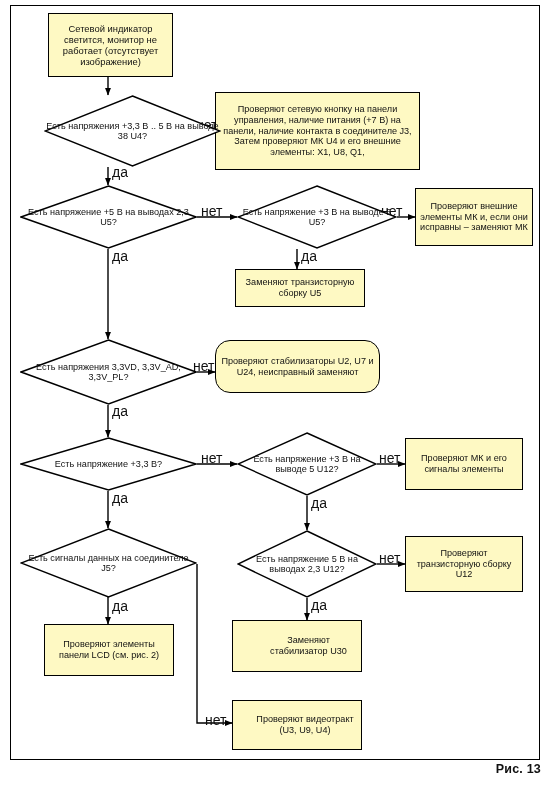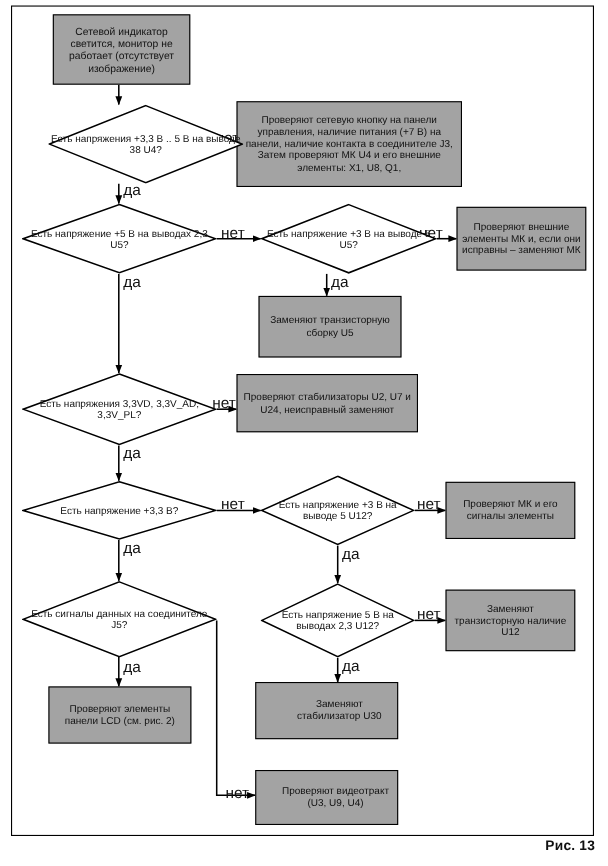--- a/index.html
+++ b/index.html
@@ -2,21 +2,21 @@
 <html><head>
 <meta charset="utf-8">
 <style>
   html,body{margin:0;padding:0;background:#ffffff;}
   body{width:553px;height:787px;position:relative;overflow:hidden;
        font-family:"Liberation Sans","DejaVu Sans",sans-serif;color:#111;}
   #stage{position:absolute;left:0;top:0;width:553px;height:787px;}
   svg.layer{position:absolute;left:0;top:0;width:553px;height:787px;pointer-events:none;}
   .node{position:absolute;box-sizing:border-box;display:flex;align-items:center;
         justify-content:center;text-align:center;}
-  .proc{border:1.6px solid #000;background:#a3a3a3;}
+  .proc{border:1.6px solid #000;background:#fef9c3;}
   .proc .txt{line-height:1.17;padding:2px 4px;}
   .dia{background:transparent;}
   .dia .txt{position:relative;z-index:2;line-height:1.15;}
   .dia svg.dshape{position:absolute;left:0;top:0;width:100%;height:100%;z-index:1;}
   .lbl{position:absolute;font-size:14px;color:#111;white-space:nowrap;}
   #frame{position:absolute;left:10px;top:5px;width:530px;height:755px;
          border:1.4px solid #000;box-sizing:border-box;}
   #caption{position:absolute;right:12px;top:762px;font-size:12.5px;font-weight:bold;
            letter-spacing:0.2px;}
   .f10{font-size:9.4px;}
@@ -105,34 +105,34 @@
     </svg>
     <div class="txt f95">Есть напряжение +3 В на выводе 5 U5?</div>
   </div>
   <div class="lbl" style="left:381px;top:203px;">нет</div>
   <div class="lbl" style="left:301px;top:248px;">да</div>
 
   <div class="node proc" style="left:415px;top:188px;width:118px;height:58px;">
     <div class="txt f95">Проверяют внешние элементы МК и, если они исправны – заменяют МК</div>
   </div>
 
-  <div class="node proc" style="left:235px;top:269px;width:130px;height:56px;">
+  <div class="node proc" style="left:235px;top:269px;width:130px;height:38px;">
     <div class="txt f95">Заменяют транзисторную сборку U5</div>
   </div>
 
   <div class="node dia" style="left:20px;top:339px;width:177px;height:66px;">
     <svg class="dshape" viewBox="0 0 177 66" preserveAspectRatio="none">
       <polygon points="88.5,1 176,33 88.5,65 1,33" fill="#fff" stroke="#000" stroke-width="1.4" vector-effect="non-scaling-stroke"></polygon>
     </svg>
     <div class="txt f95">Есть напряжения 3,3VD, 3,3V_AD, 3,3V_PL?</div>
   </div>
   <div class="lbl" style="left:193px;top:358px;">нет</div>
   <div class="lbl" style="left:112px;top:403px;">да</div>
 
-  <div class="node proc" style="left:215px;top:340px;width:165px;height:53px;">
+  <div class="node proc" style="left:215px;top:340px;width:165px;height:53px;border-radius:15px;">
     <div class="txt f95">Проверяют стабилизаторы U2, U7 и U24, неисправный заменяют</div>
   </div>
 
   <div class="node dia" style="left:20px;top:437px;width:177px;height:54px;justify-content:center;">
     <svg class="dshape" viewBox="0 0 177 54" preserveAspectRatio="none">
       <polygon points="88.5,1 176,27 88.5,53 1,27" fill="#fff" stroke="#000" stroke-width="1.4" vector-effect="non-scaling-stroke"></polygon>
     </svg>
     <div class="txt f95">Есть напряжение +3,3 В?</div>
   </div>
   <div class="lbl" style="left:201px;top:450px;">нет</div>
@@ -163,21 +163,21 @@
   <div class="node dia" style="left:237px;top:530px;width:140px;height:68px;">
     <svg class="dshape" viewBox="0 0 140 68" preserveAspectRatio="none">
       <polygon points="70,1 139,34 70,67 1,34" fill="#fff" stroke="#000" stroke-width="1.4" vector-effect="non-scaling-stroke"></polygon>
     </svg>
     <div class="txt f95">Есть напряжение 5 В на выводах 2,3  U12?</div>
   </div>
   <div class="lbl" style="left:379px;top:550px;">нет</div>
   <div class="lbl" style="left:311px;top:597px;">да</div>
 
   <div class="node proc" style="left:405px;top:536px;width:118px;height:56px;">
-    <div class="txt f95">Заменяют транзисторную наличие U12</div>
+    <div class="txt f95">Проверяют транзисторную сборку U12</div>
   </div>
 
   <div class="node proc" style="left:44px;top:624px;width:130px;height:52px;">
     <div class="txt f95">Проверяют элементы панели LCD (см. рис. 2)</div>
   </div>
 
   <div class="node proc" style="left:232px;top:620px;width:130px;height:52px;padding-left:23px;">
     <div class="txt f95">Заменяют стабилизатор U30</div>
   </div>
 

